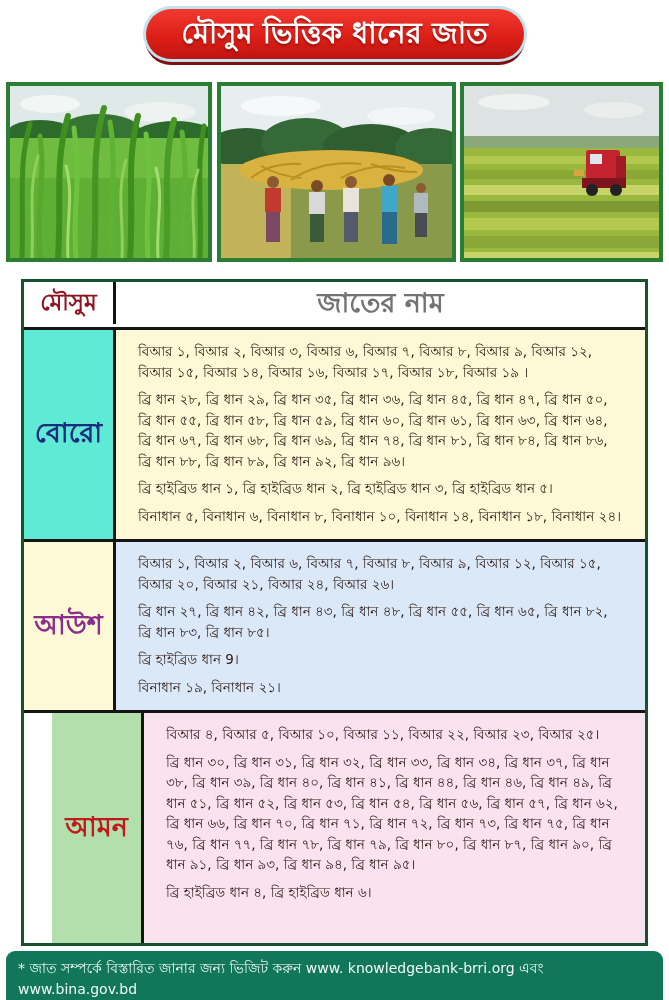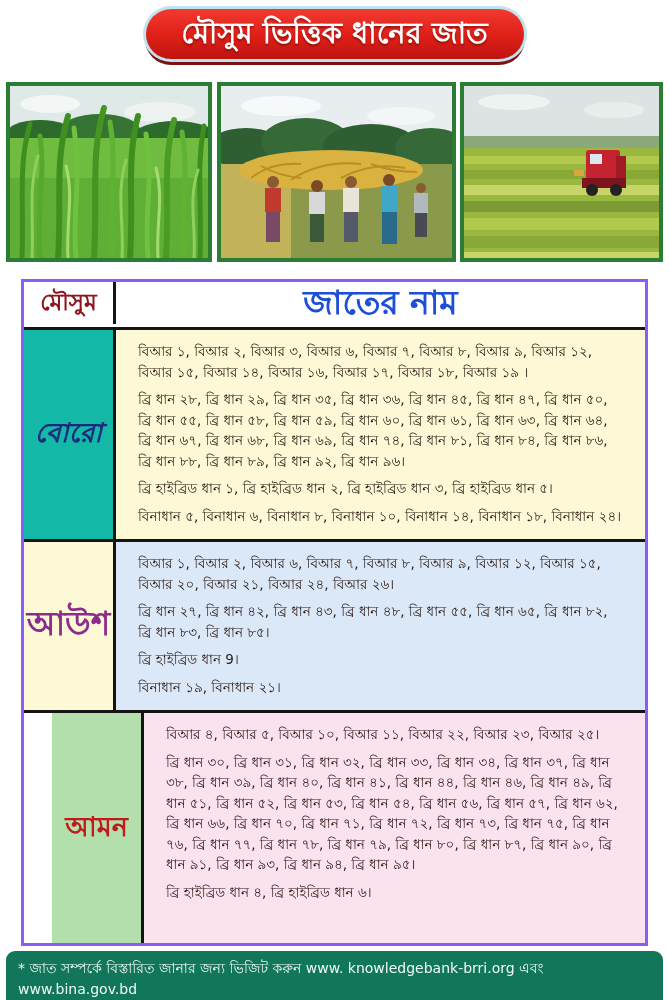--- a/index.html
+++ b/index.html
@@ -36,48 +36,48 @@
     border: 4px solid #2a7d33; background: #fff;
   }
   .photo svg { display: block; }
   .ph1 { width: 206px; }
   .ph2 { width: 239px; }
   .ph3 { width: 203px; }
 
   
   .vtable {
     margin: 17px 21px 0; width: 627px; box-sizing: border-box;
-    border: 3px solid #8b5cf6; background: #fff;
+    border: 3px solid #14532d; background: #fff;
   }
   .trow { display: flex; }
   .trow + .trow { border-top: 3px solid #141414; }
   .lcell {
     width: 92px; flex: 0 0 92px; box-sizing: border-box;
     border-right: 3px solid #141414;
     display: flex; align-items: center; justify-content: center;
     font-weight: bold;
   }
   .ccell { flex: 1; box-sizing: border-box; }
 
   .thead .lcell { background: #ffffff; color: #8e1420; font-size: 23px; height: 42px; }
   .thead .ccell {
-    background: #ffffff; color: #1d4ed8; font-size: 33px; font-weight: bold;
+    background: #ffffff; color: #737373; font-size: 27px; font-weight: bold;
     display: flex; align-items: center; justify-content: center; height: 45px;
   }
 
   .row-content {
     padding: 4px 10px 6px;
     font-size: 13.5px; line-height: 1.52; color: #2b1a14;
     font-weight: 500;
   }
   .row-content p { margin: 7px 12px; }
 
-  .row-boro .lcell { background: #14b8a6; color: #1b2c7e; font-size: 27px; font-style: italic; }
+  .row-boro .lcell { background: #5eead4; color: #1b2c7e; font-size: 27px; }
   .row-boro .ccell { background: #fdf8d5; min-height: 179px; }
-  .row-aush .lcell { background: #fdf8d5; color: #8c2d8c; font-size: 33px; }
+  .row-aush .lcell { background: #fdf8d5; color: #8c2d8c; font-size: 27px; }
   .row-aush .ccell { background: #dbe8f7; min-height: 134px; }
   .row-aman .lcell { background: #b3dfac; color: #c01a1d; font-size: 27px; margin-left: 28px; }
   .row-aman .ccell { background: #fae2ee; min-height: 230px; }
 
   
   .footnotes {
     margin: 5px 6px 0;
     background: #12775a;
     border-radius: 9px;
     border-bottom: 4px solid #0a5a42;

